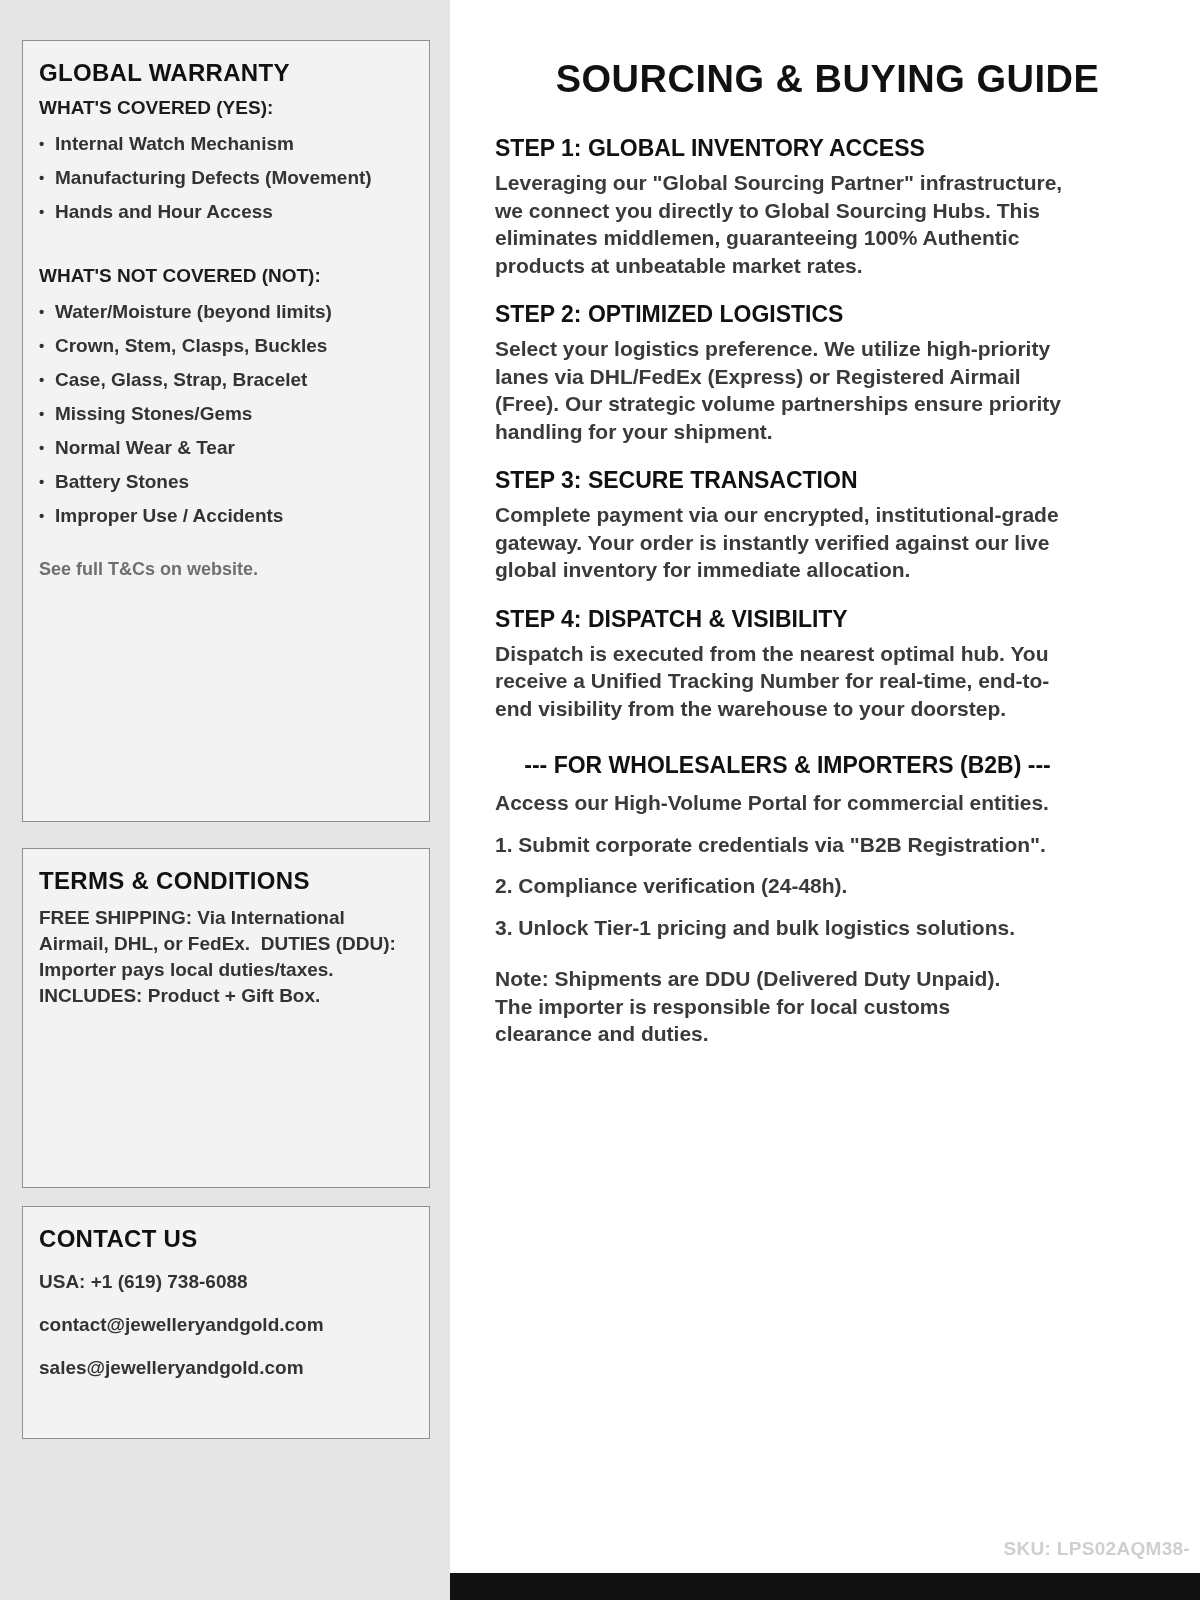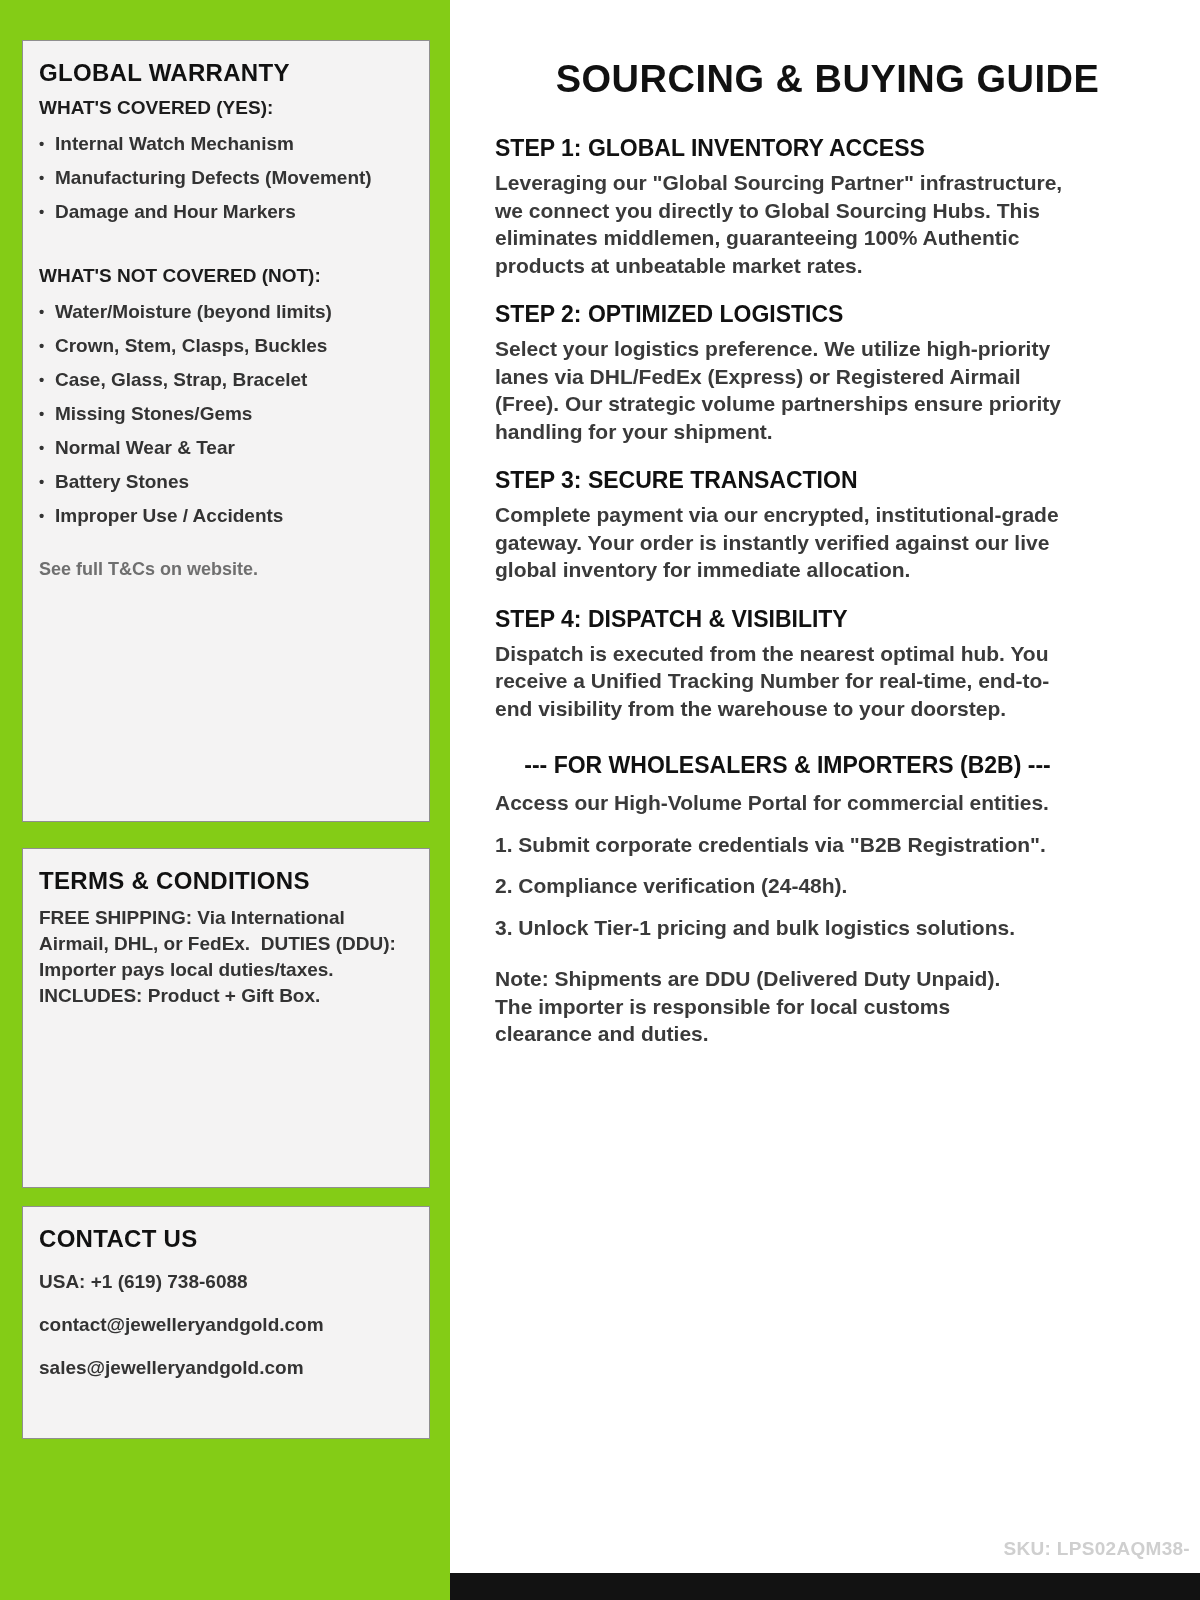--- a/index.html
+++ b/index.html
@@ -11,21 +11,21 @@
     position: relative;
     display: flex;
     background: #ffffff;
     overflow: hidden;
   }
 
   
   .sidebar {
     width: 450px;
     min-width: 450px;
-    background: #84cc16;
+    background: #e5e5e5;
     box-sizing: border-box;
     padding: 40px 20px 0 22px;
   }
   .panel {
     background: #f4f3f3;
     border: 1px solid #8f8f8f;
     box-sizing: border-box;
     padding: 18px 16px;
   }
   .panel-warranty { height: 782px; margin-bottom: 26px; }
@@ -162,21 +162,21 @@
 
   <aside class="sidebar">
 
     <section class="panel panel-warranty">
       <h2 class="panel-title">GLOBAL WARRANTY</h2>
 
       <div class="sub-heading">WHAT'S COVERED (YES):</div>
       <ul class="bullet-list">
         <li>Internal Watch Mechanism</li>
         <li>Manufacturing Defects (Movement)</li>
-        <li>Damage and Hour Markers</li>
+        <li>Hands and Hour Access</li>
       </ul>
 
       <div class="sub-heading" style="margin-top:36px;">WHAT'S NOT COVERED (NOT):</div>
       <ul class="bullet-list">
         <li>Water/Moisture (beyond limits)</li>
         <li>Crown, Stem, Clasps, Buckles</li>
         <li>Case, Glass, Strap, Bracelet</li>
         <li>Missing Stones/Gems</li>
         <li>Normal Wear &amp; Tear</li>
         <li>Battery Stones</li>

